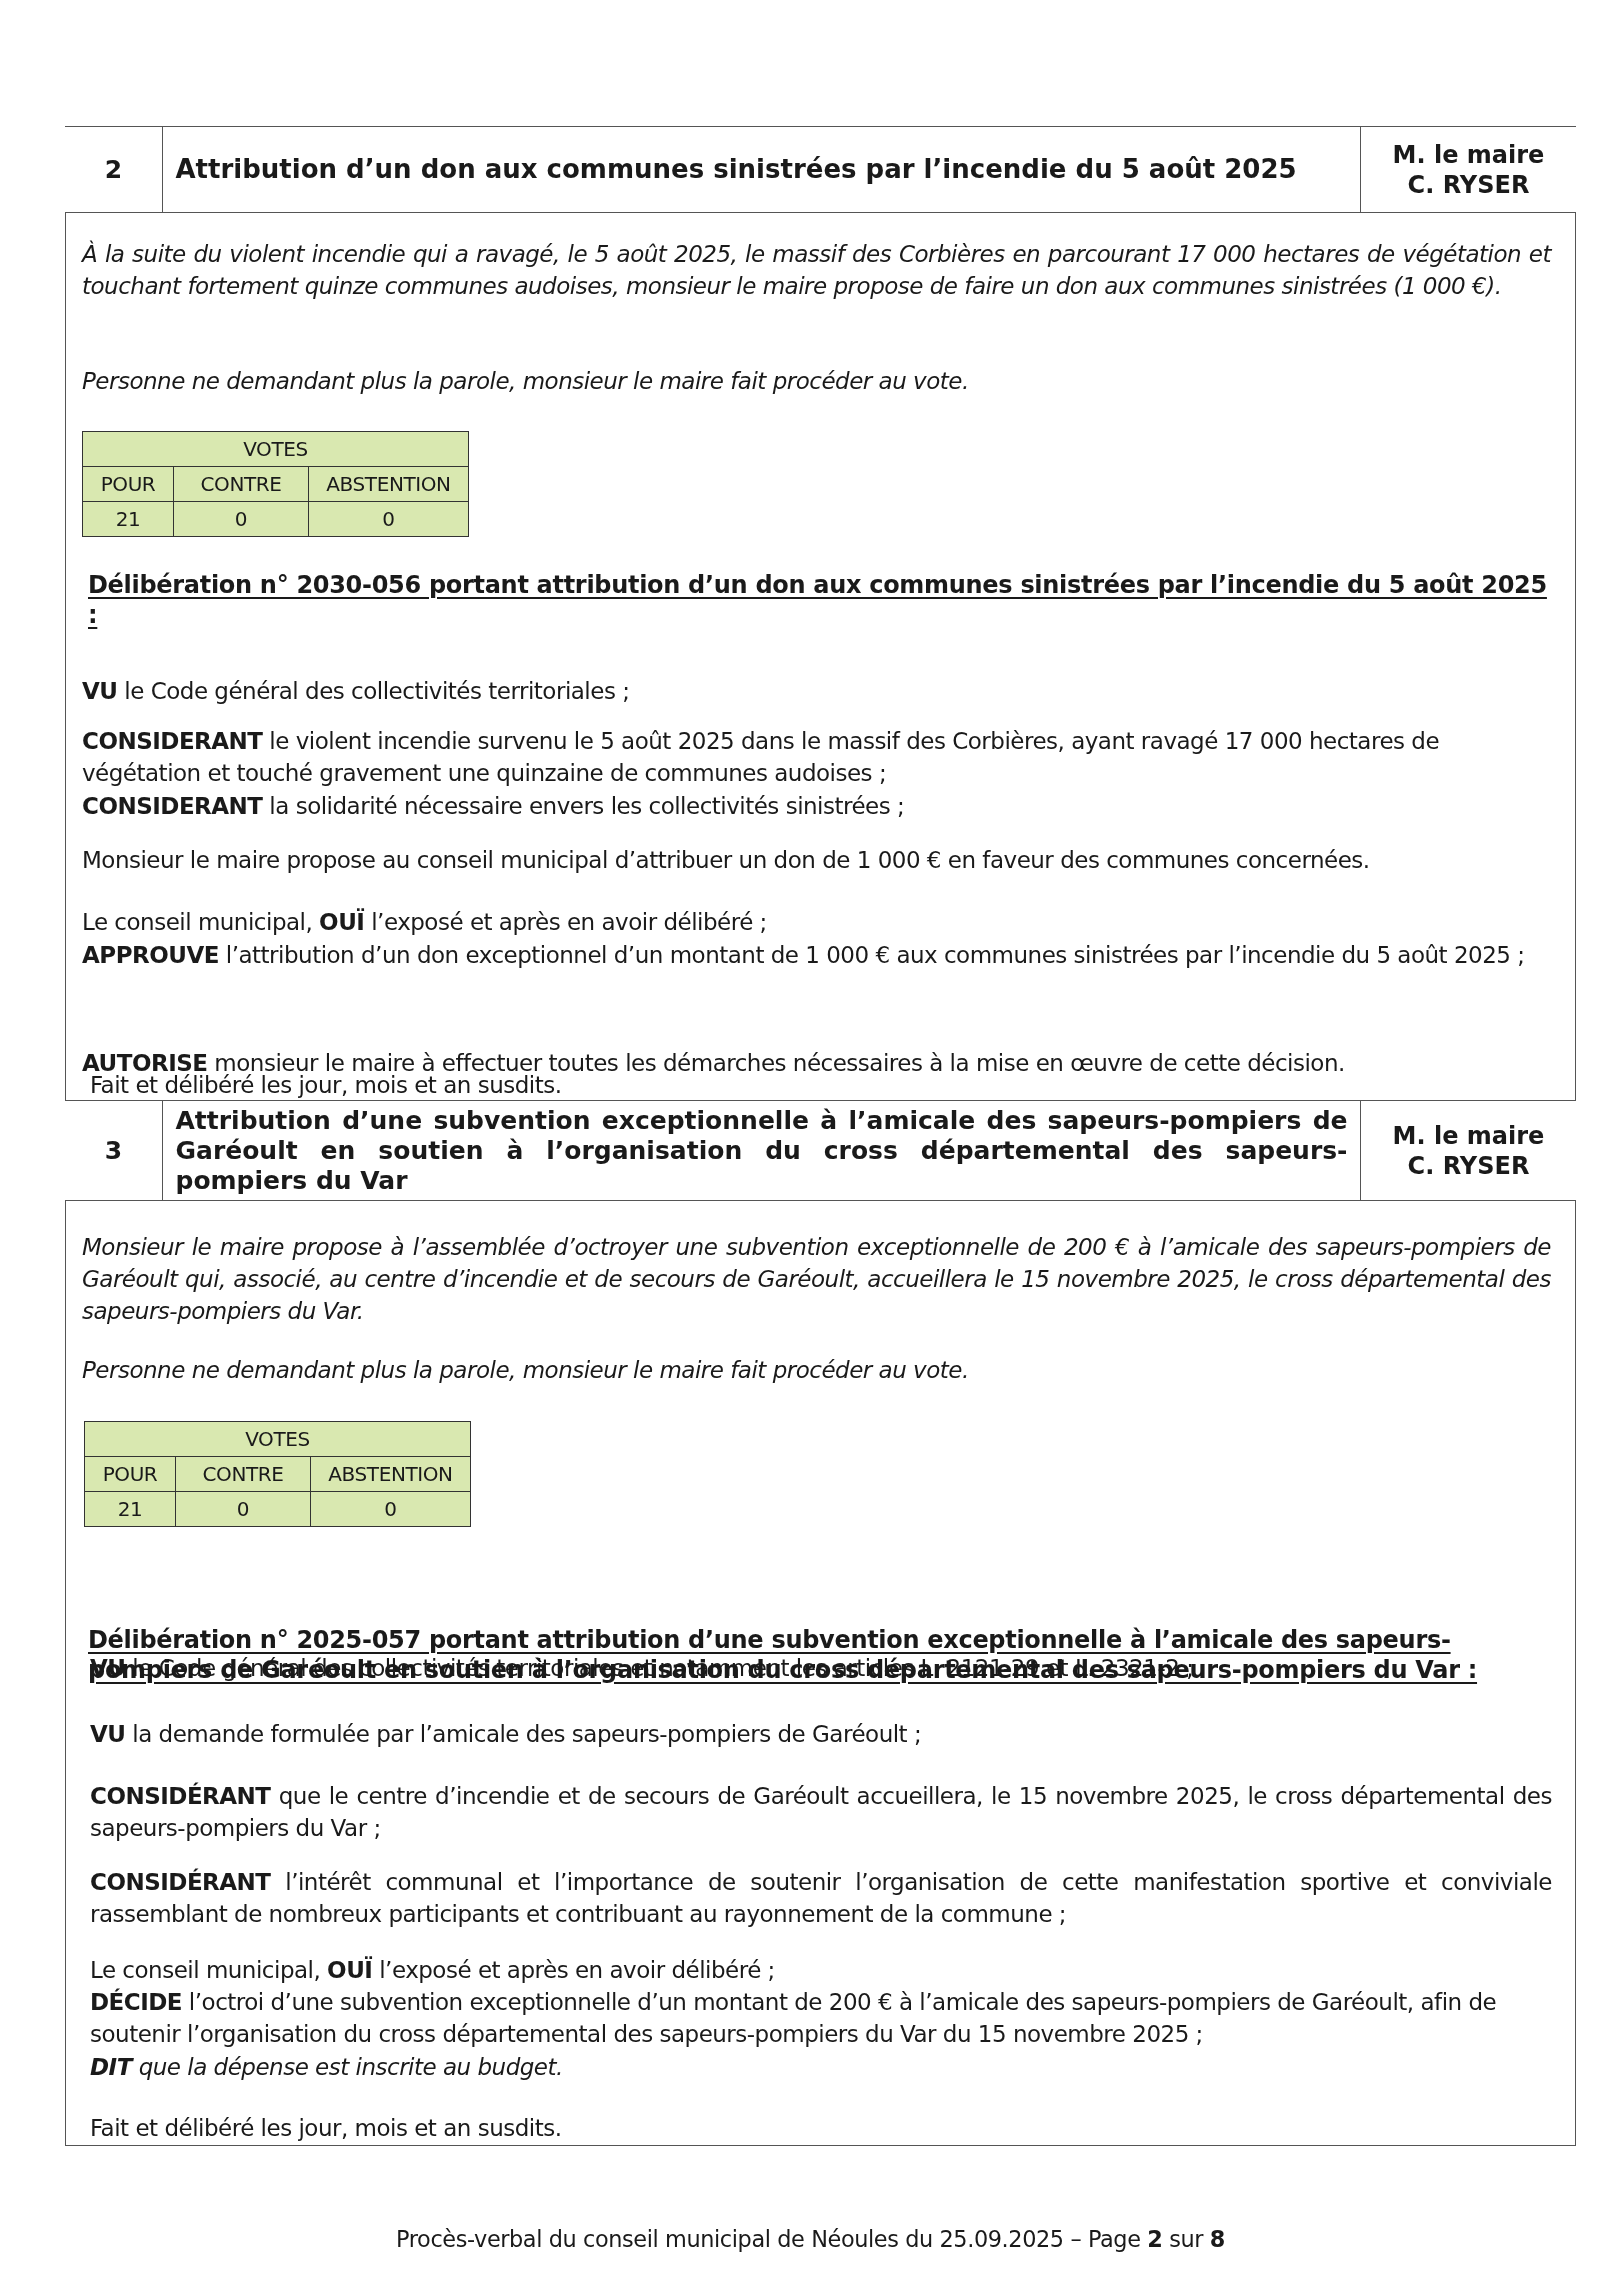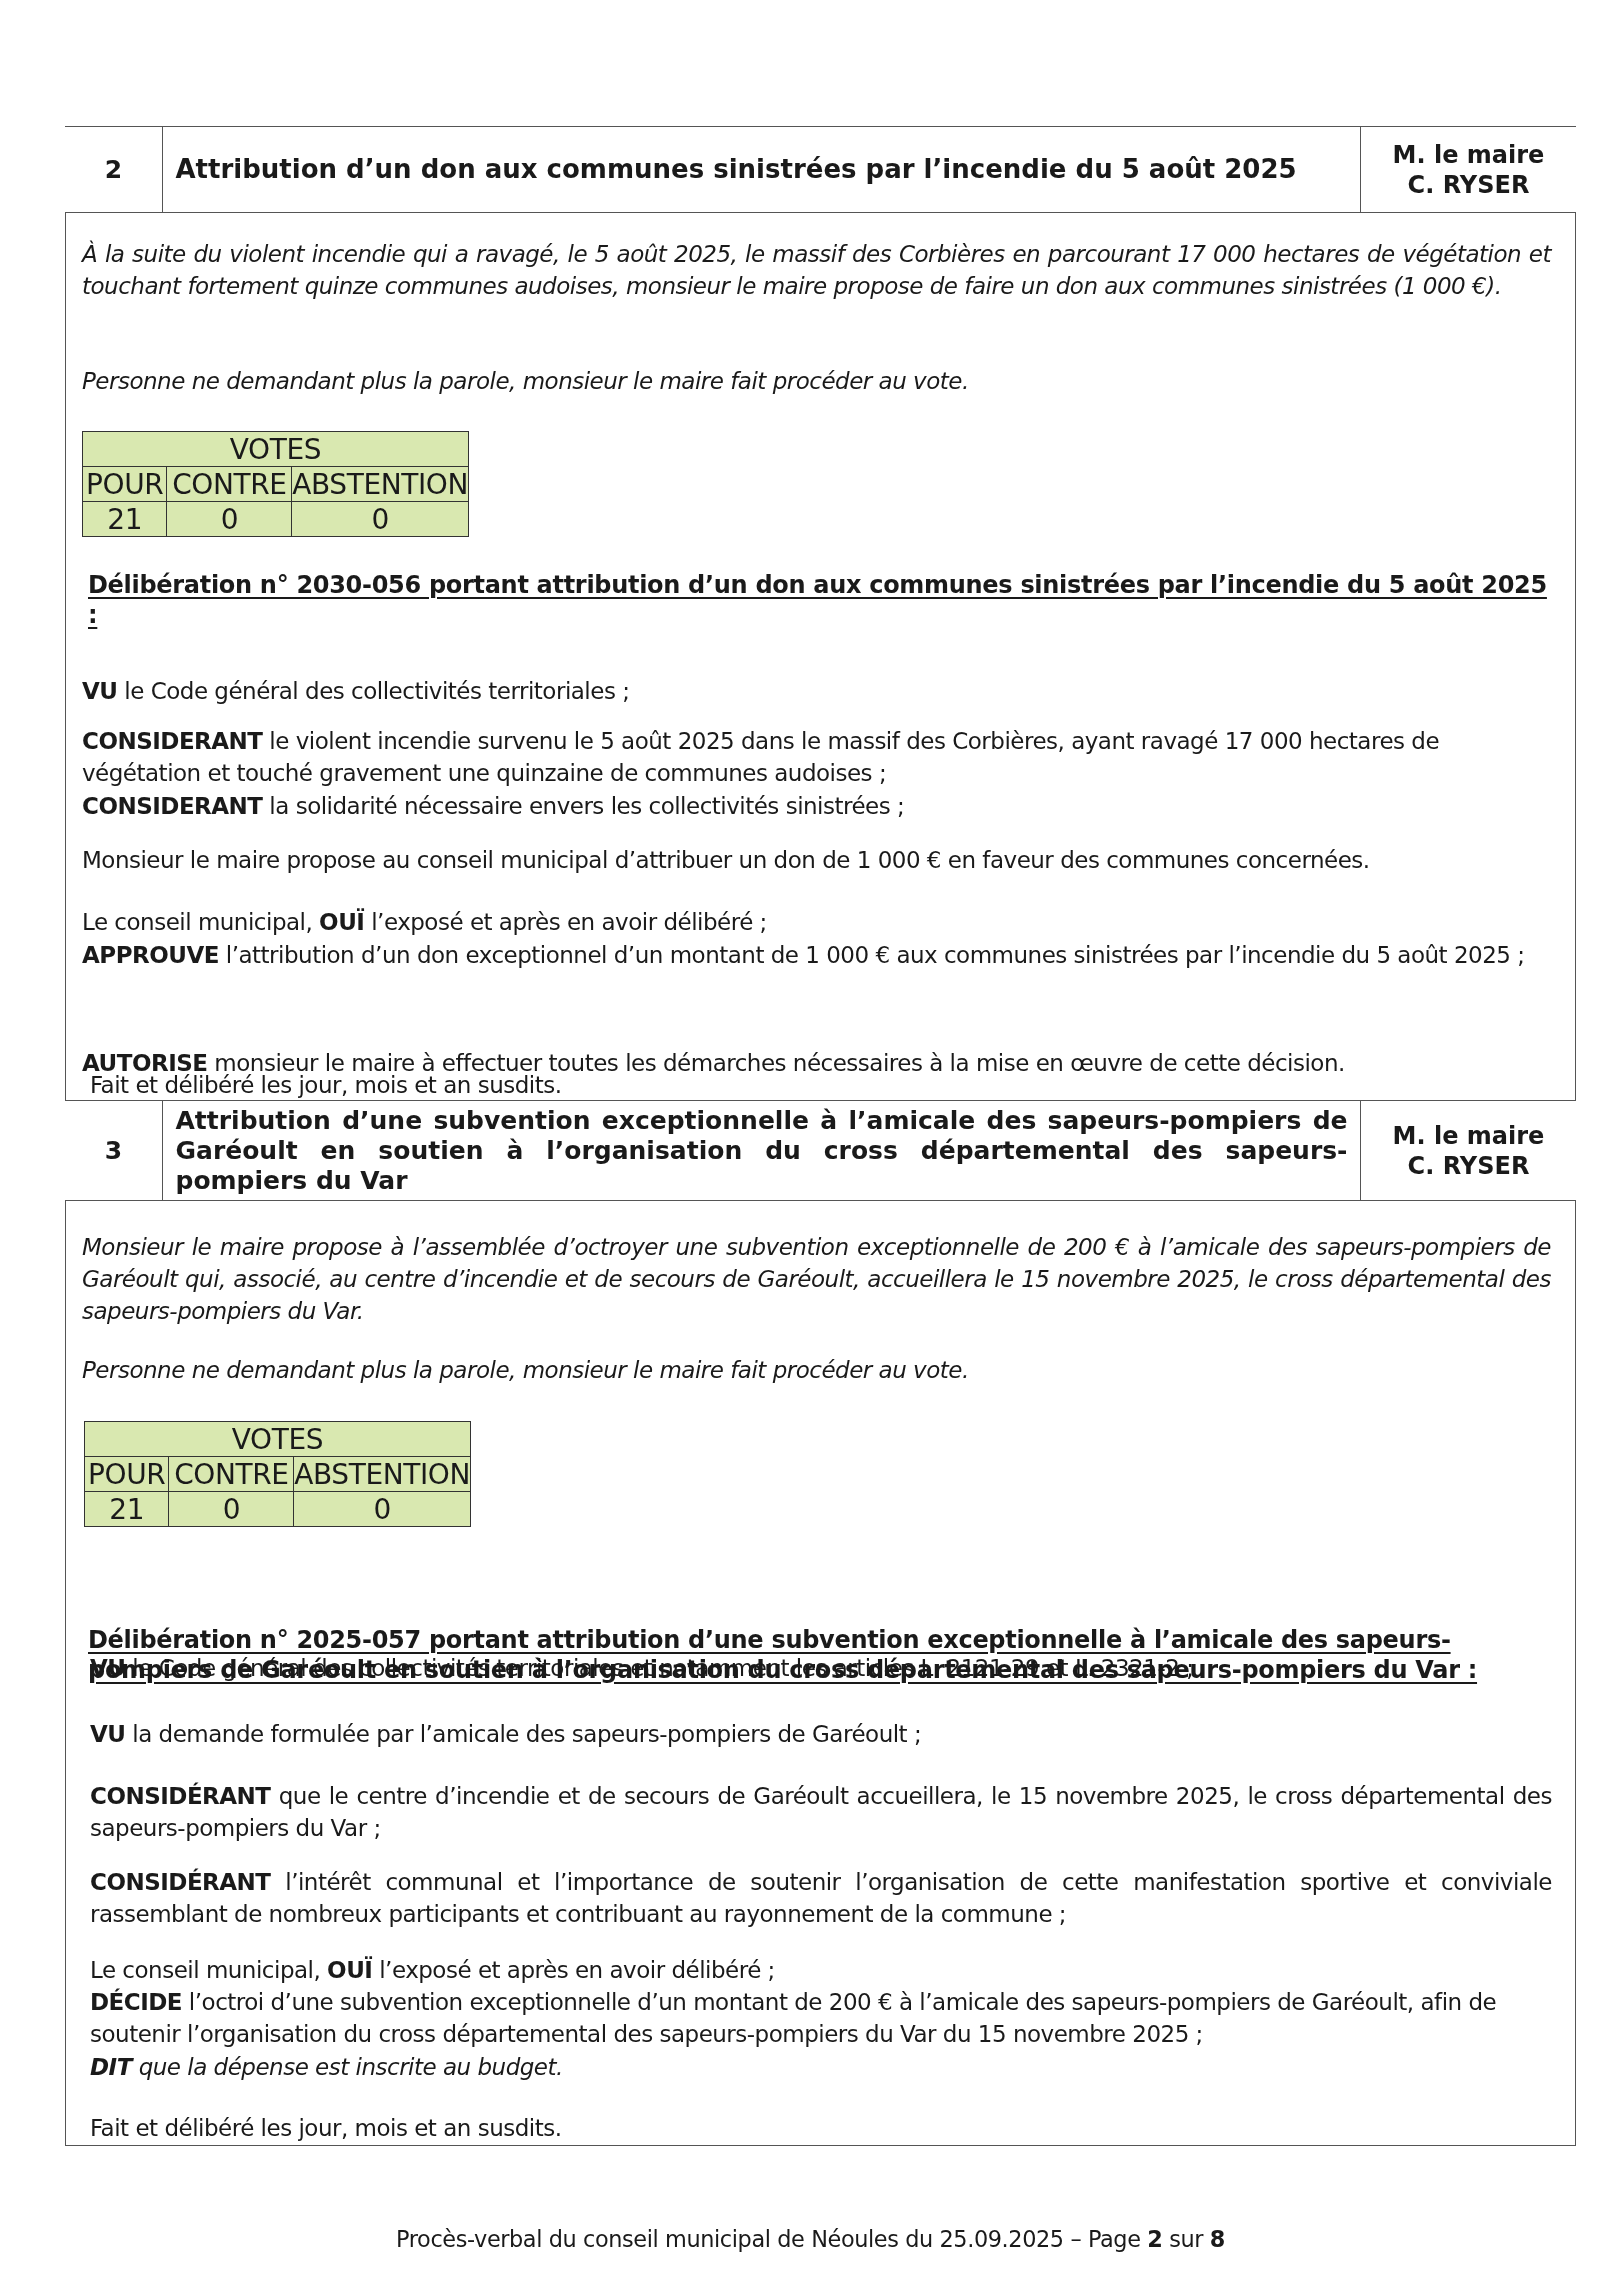--- a/index.html
+++ b/index.html
@@ -13,21 +13,21 @@
   .hdr .num { width:97px; border-right:1.8px solid #555; display:flex; align-items:center; justify-content:center;
               font-weight:bold; font-size:25px; }
   .hdr .title { flex:1; display:flex; align-items:center; padding:0 12.5px 0 12.5px; font-weight:bold; font-size:26px; line-height:31px; }
   .hdr .title.justify { text-align:justify; text-align-last:left; display:block; padding-top:4.5px; }
   .hdr .who { width:215px; border-left:1.8px solid #555; display:flex; flex-direction:column; align-items:center; justify-content:center;
               font-weight:bold; font-size:24px; line-height:30px; text-align:center; }
   .txt { position:absolute; left:82px; width:1469px; font-size:23px; line-height:32px; letter-spacing:-0.5px; }
   .it { font-style:italic; }
   .just { text-align:justify; }
   .b { font-weight:bold; }
-  .votes { position:absolute; border-collapse:collapse; background:#d9e8b0; font-size:28px; text-align:center; }
+  .votes { position:absolute; border-collapse:collapse; background:#d9e8b0; font-size:20px; text-align:center; }
   .votes td { border:1.8px solid #333; padding:0; height:34px; letter-spacing:-0.4px; }
   .delib { position:absolute; left:88px; width:1469px; font-weight:bold; font-size:24px; line-height:30px;
            text-decoration:underline; text-decoration-thickness:1.8px; text-underline-offset:3.6px; letter-spacing:-0.3px; }
   .footer { position:absolute; left:0; width:1621px; top:2226px; text-align:center; font-size:22.4px; letter-spacing:-0.4px; }
 </style>
 </head>
 <body>
 
 <div class="page">
 

